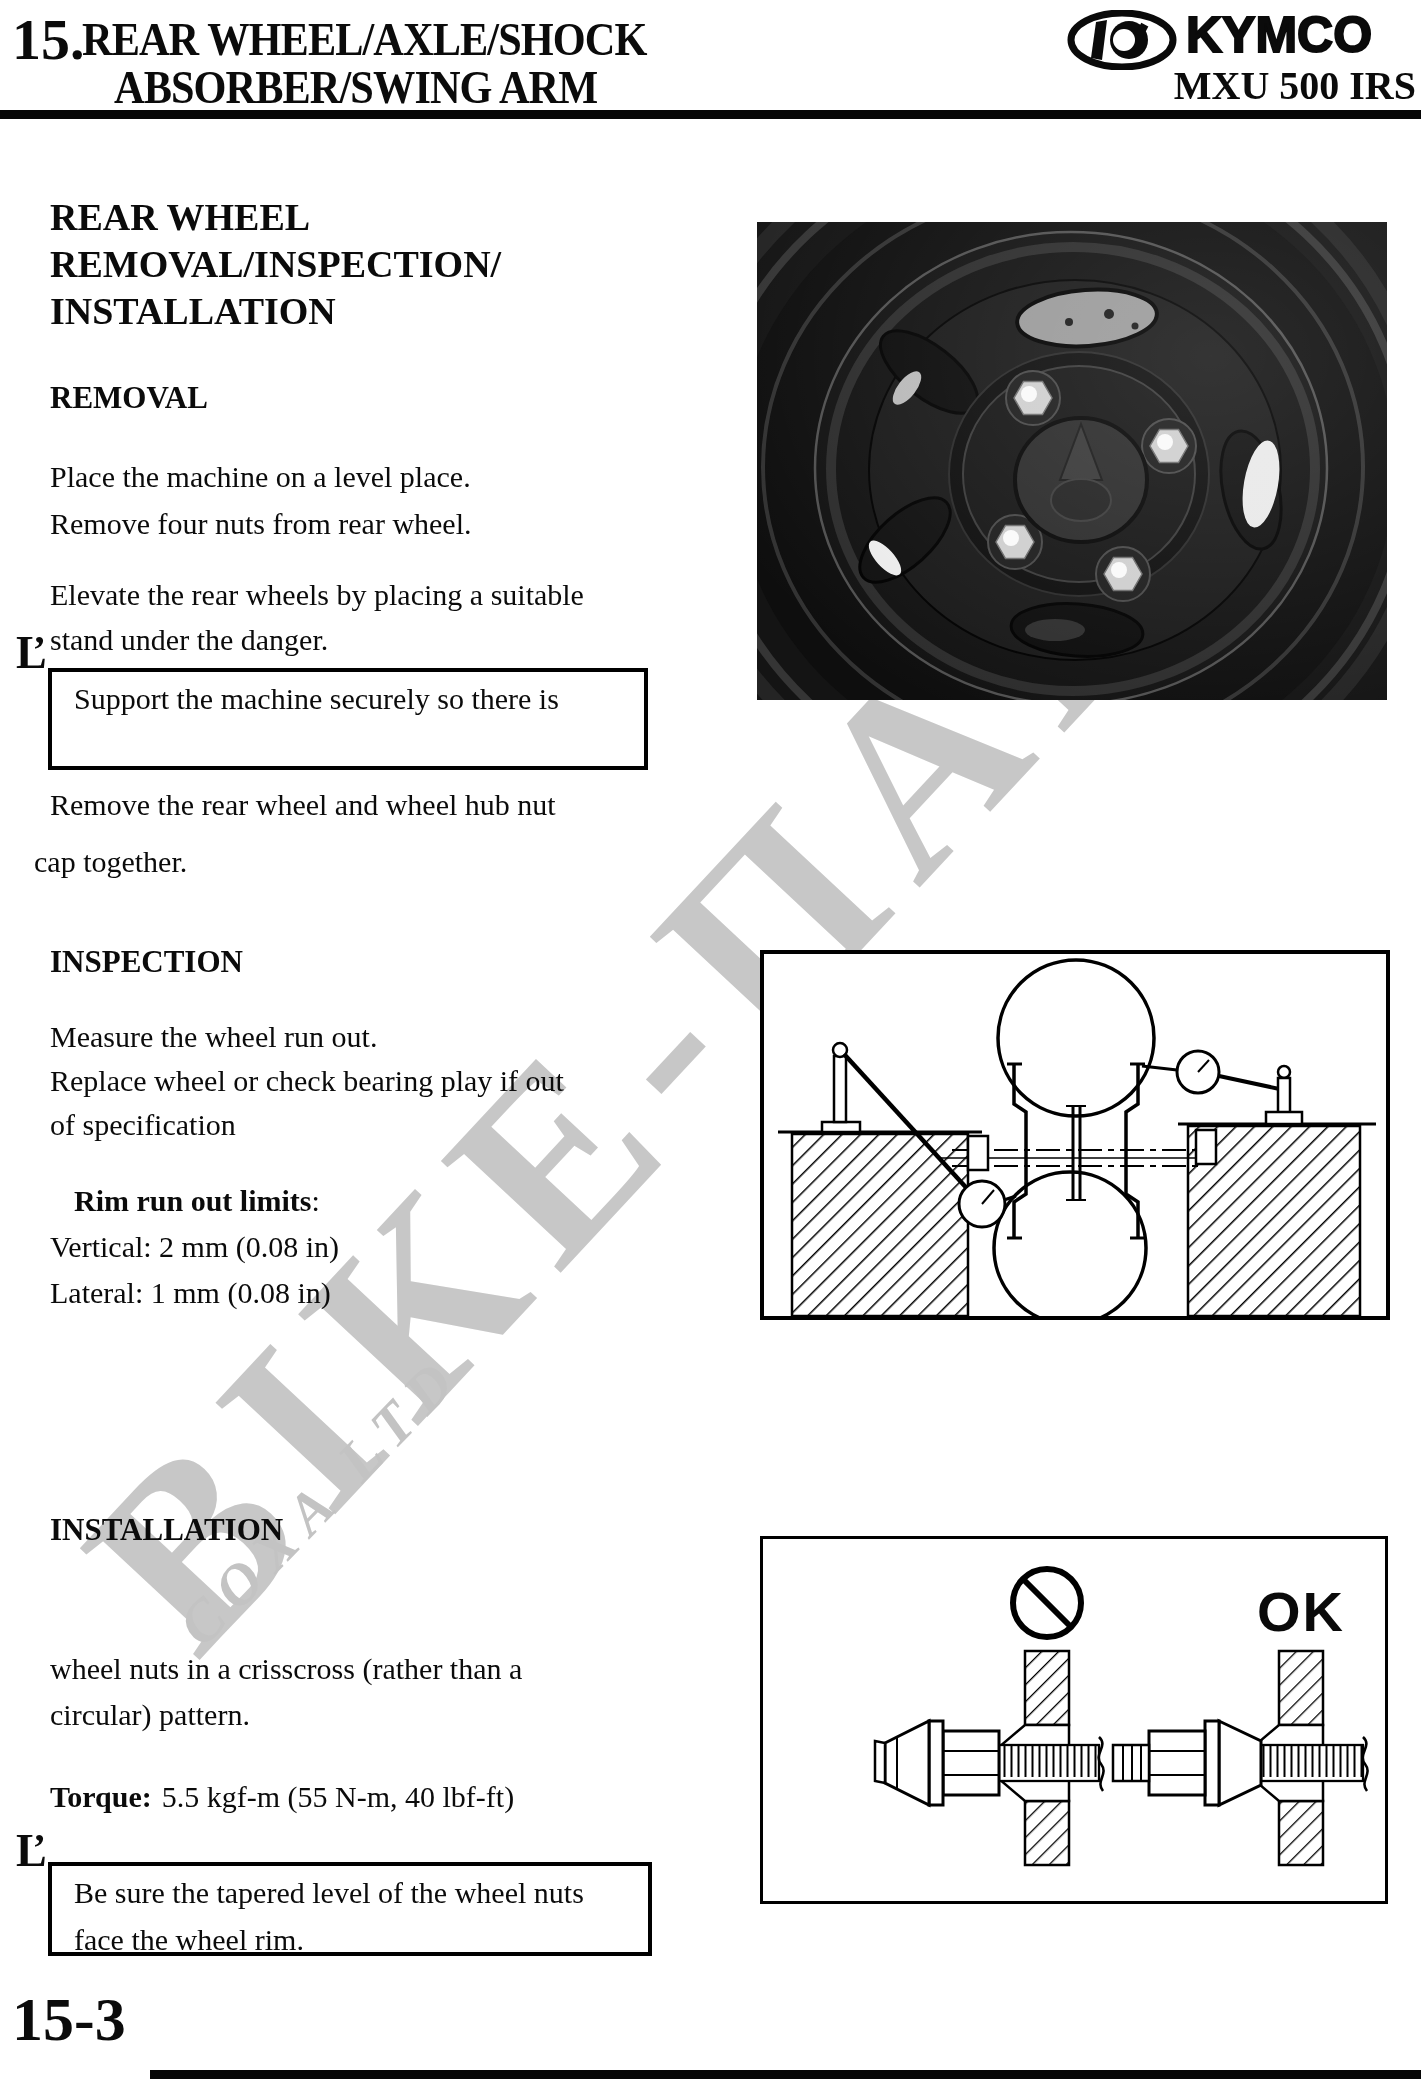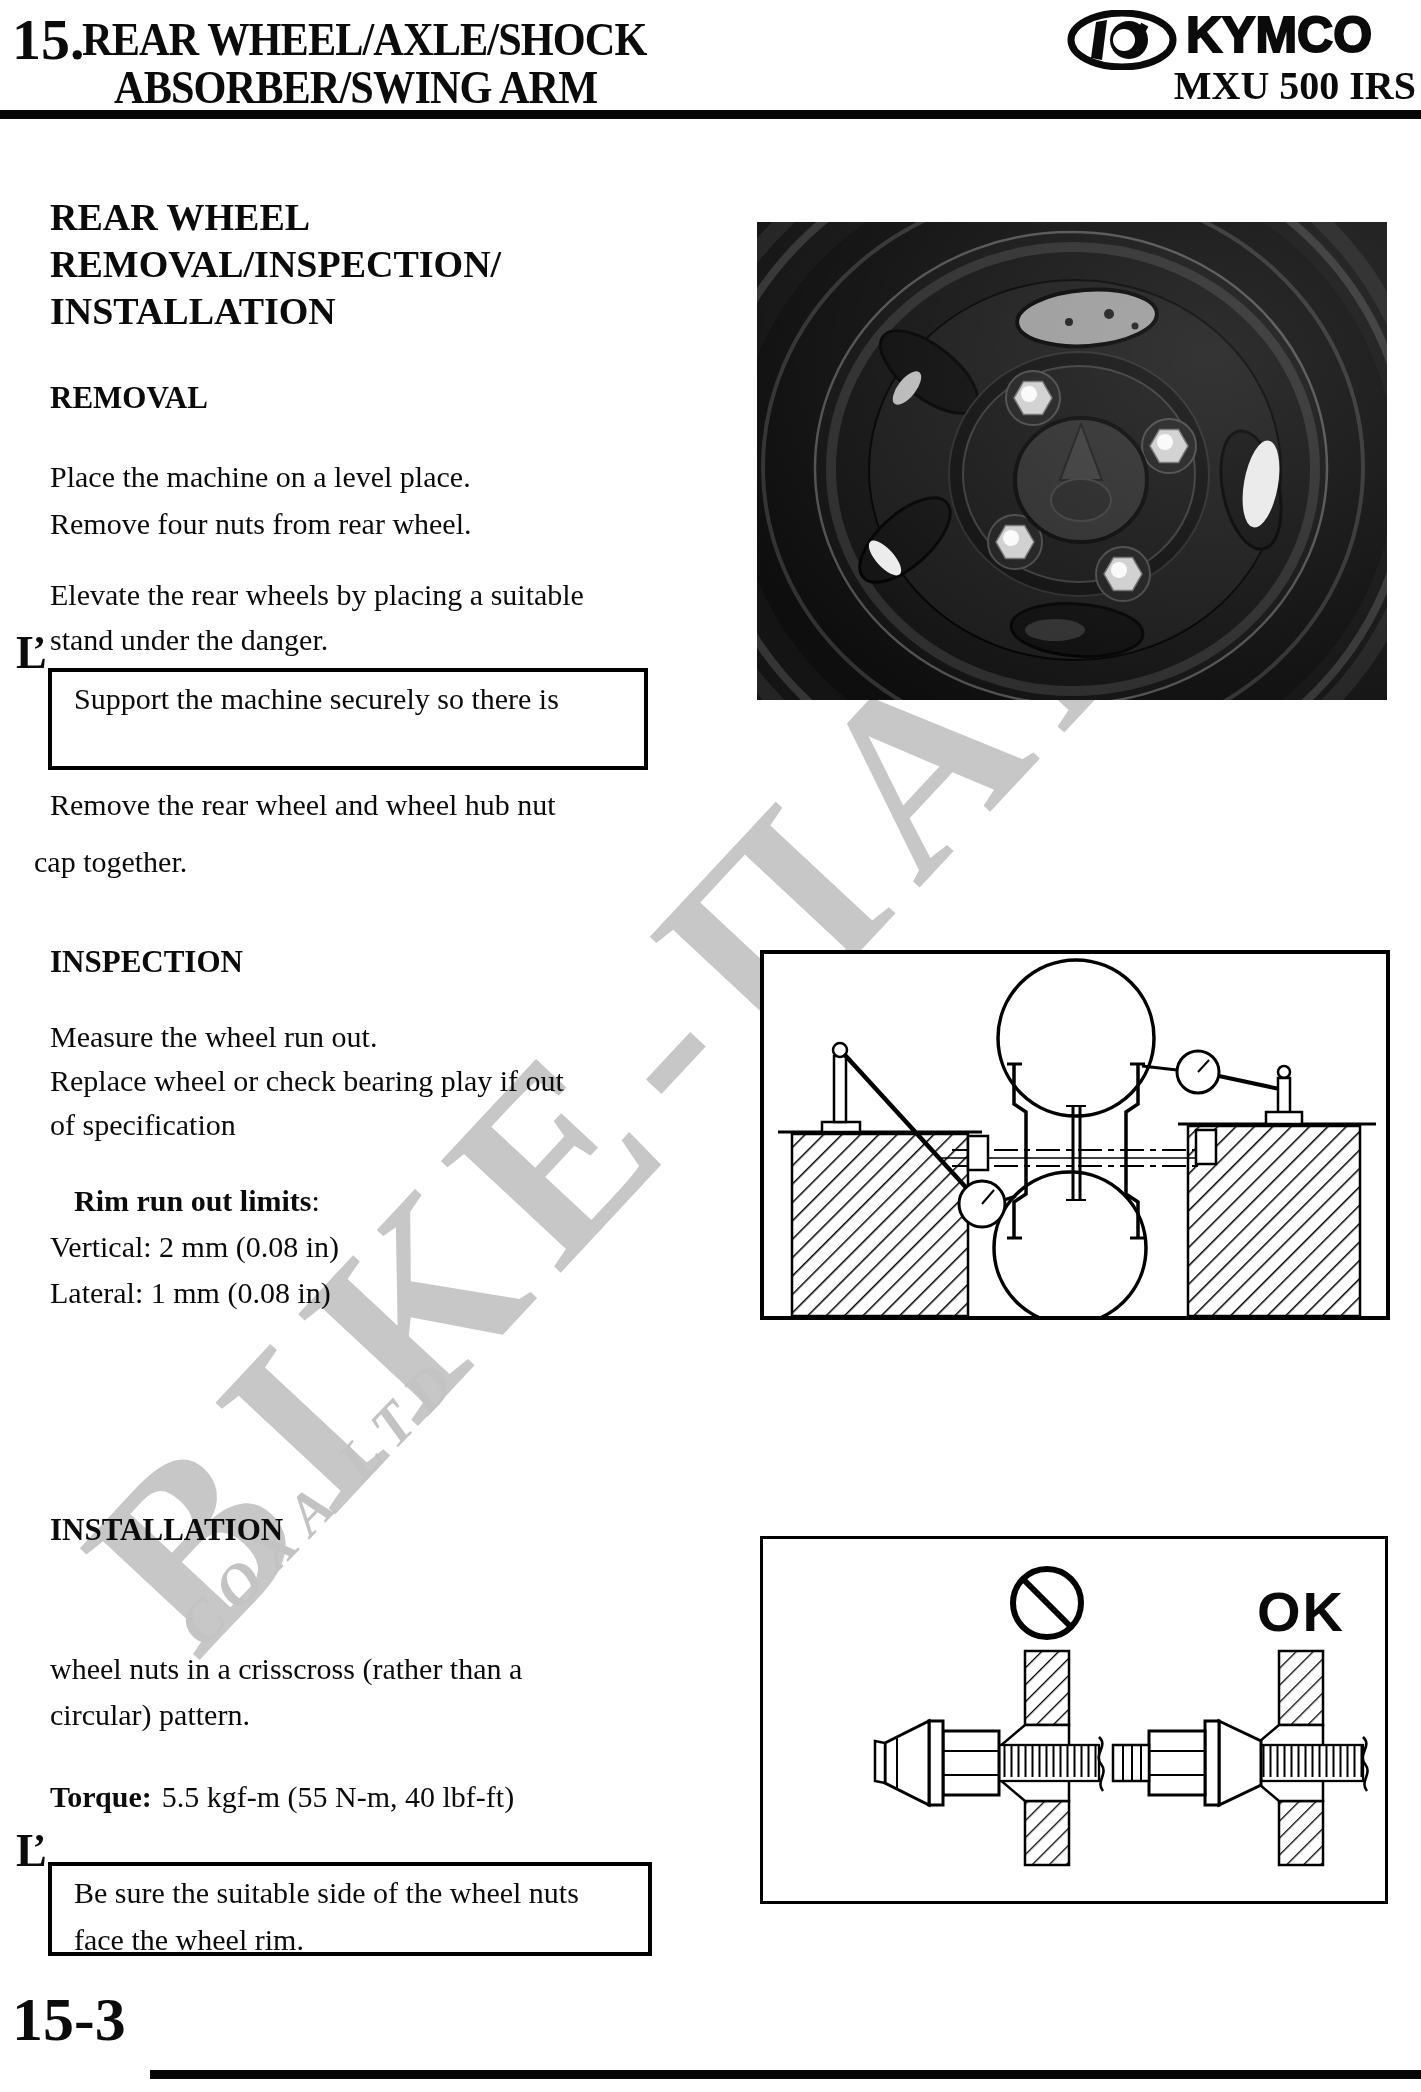--- a/index.html
+++ b/index.html
@@ -128,21 +128,21 @@
 
   <div class="abs z h2 h-installation">INSTALLATION</div>
   <div class="abs z t n1b">wheel nuts in a crisscross (rather than a</div>
   <div class="abs z t n1c">circular) pattern.</div>
   <div class="abs z t torque">
     <span class="lab">Torque:</span><span class="val">5.5 kgf-m (55 N-m, 40 lbf-ft)</span>
   </div>
 
   <div class="abs z marker mk2">Ľ</div>
   <div class="abs z note-box box2">
-    <div class="bl">Be sure the suitable side of the wheel nuts</div>
+    <div class="bl">Be sure the tapered level of the wheel nuts</div>
     <div class="bl">face the wheel rim.</div>
   </div>
 
   <div class="abs z photo">
     <svg width="630" height="478" viewBox="0 0 630 478">
       <defs>
         <radialGradient id="lg" cx="0.72" cy="0.28" r="0.85">
           <stop offset="0" stop-color="#ffffff" stop-opacity="0.12"></stop>
           <stop offset="1" stop-color="#ffffff" stop-opacity="0"></stop>
         </radialGradient>

